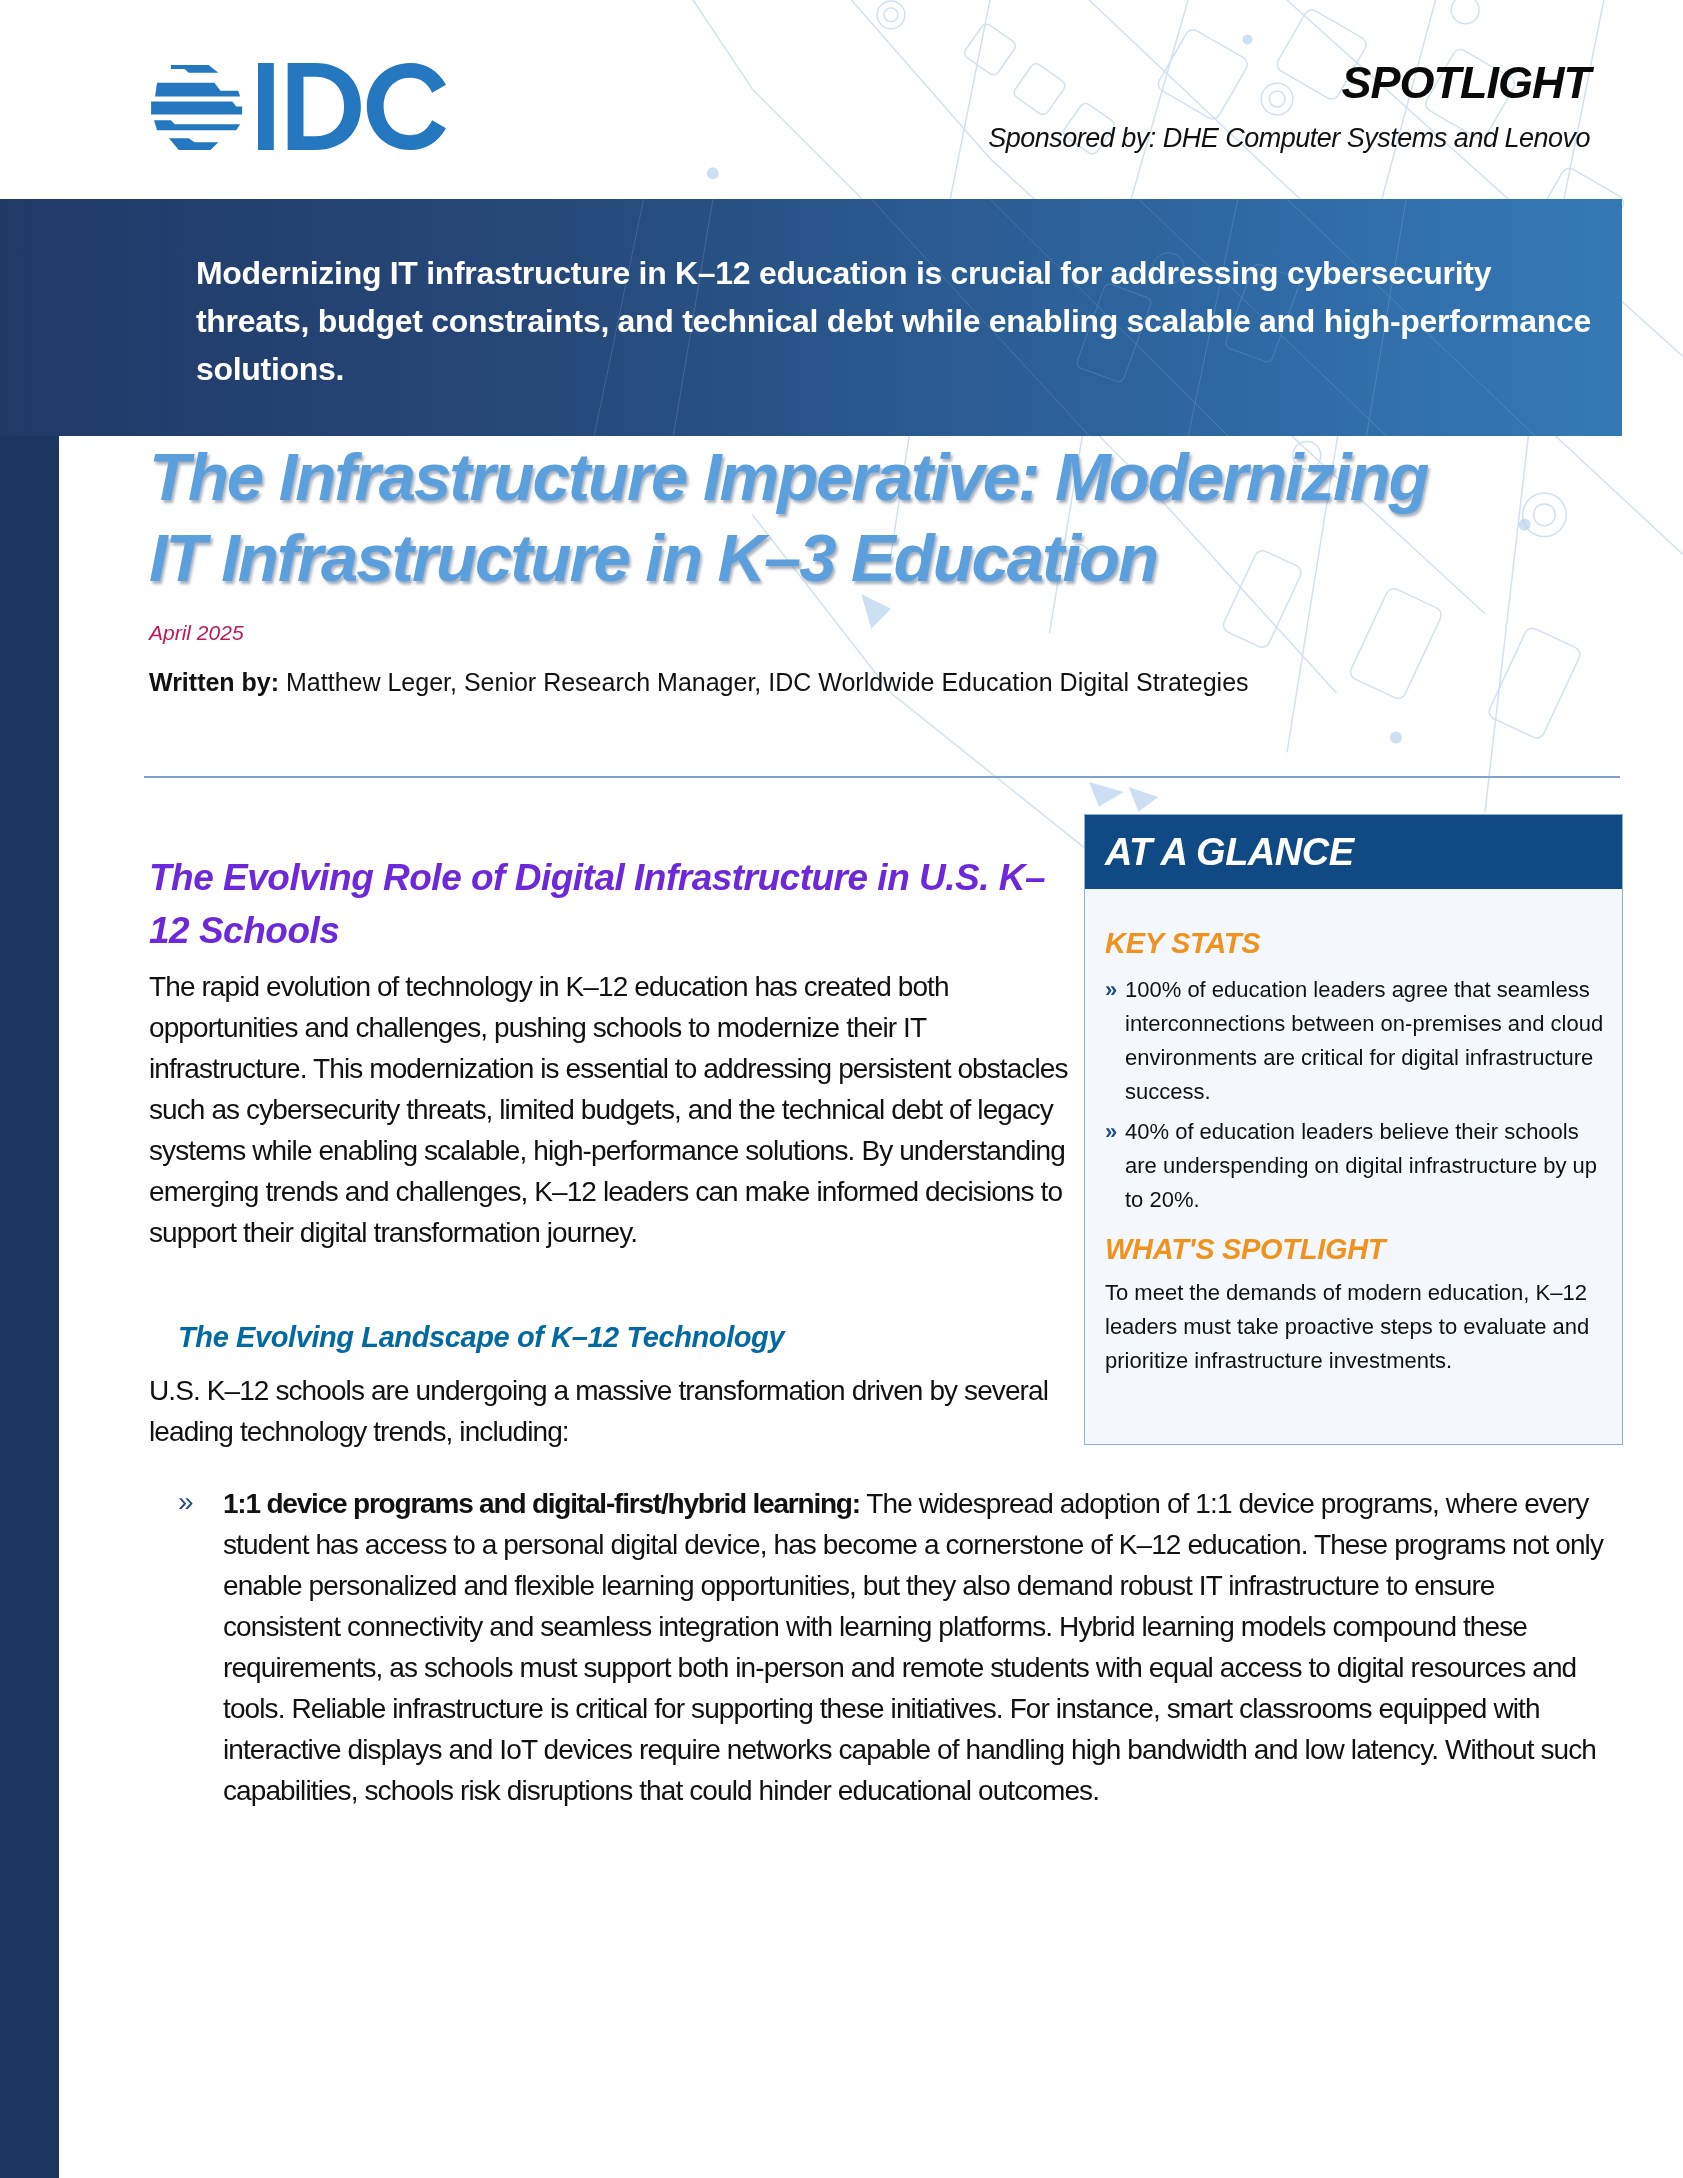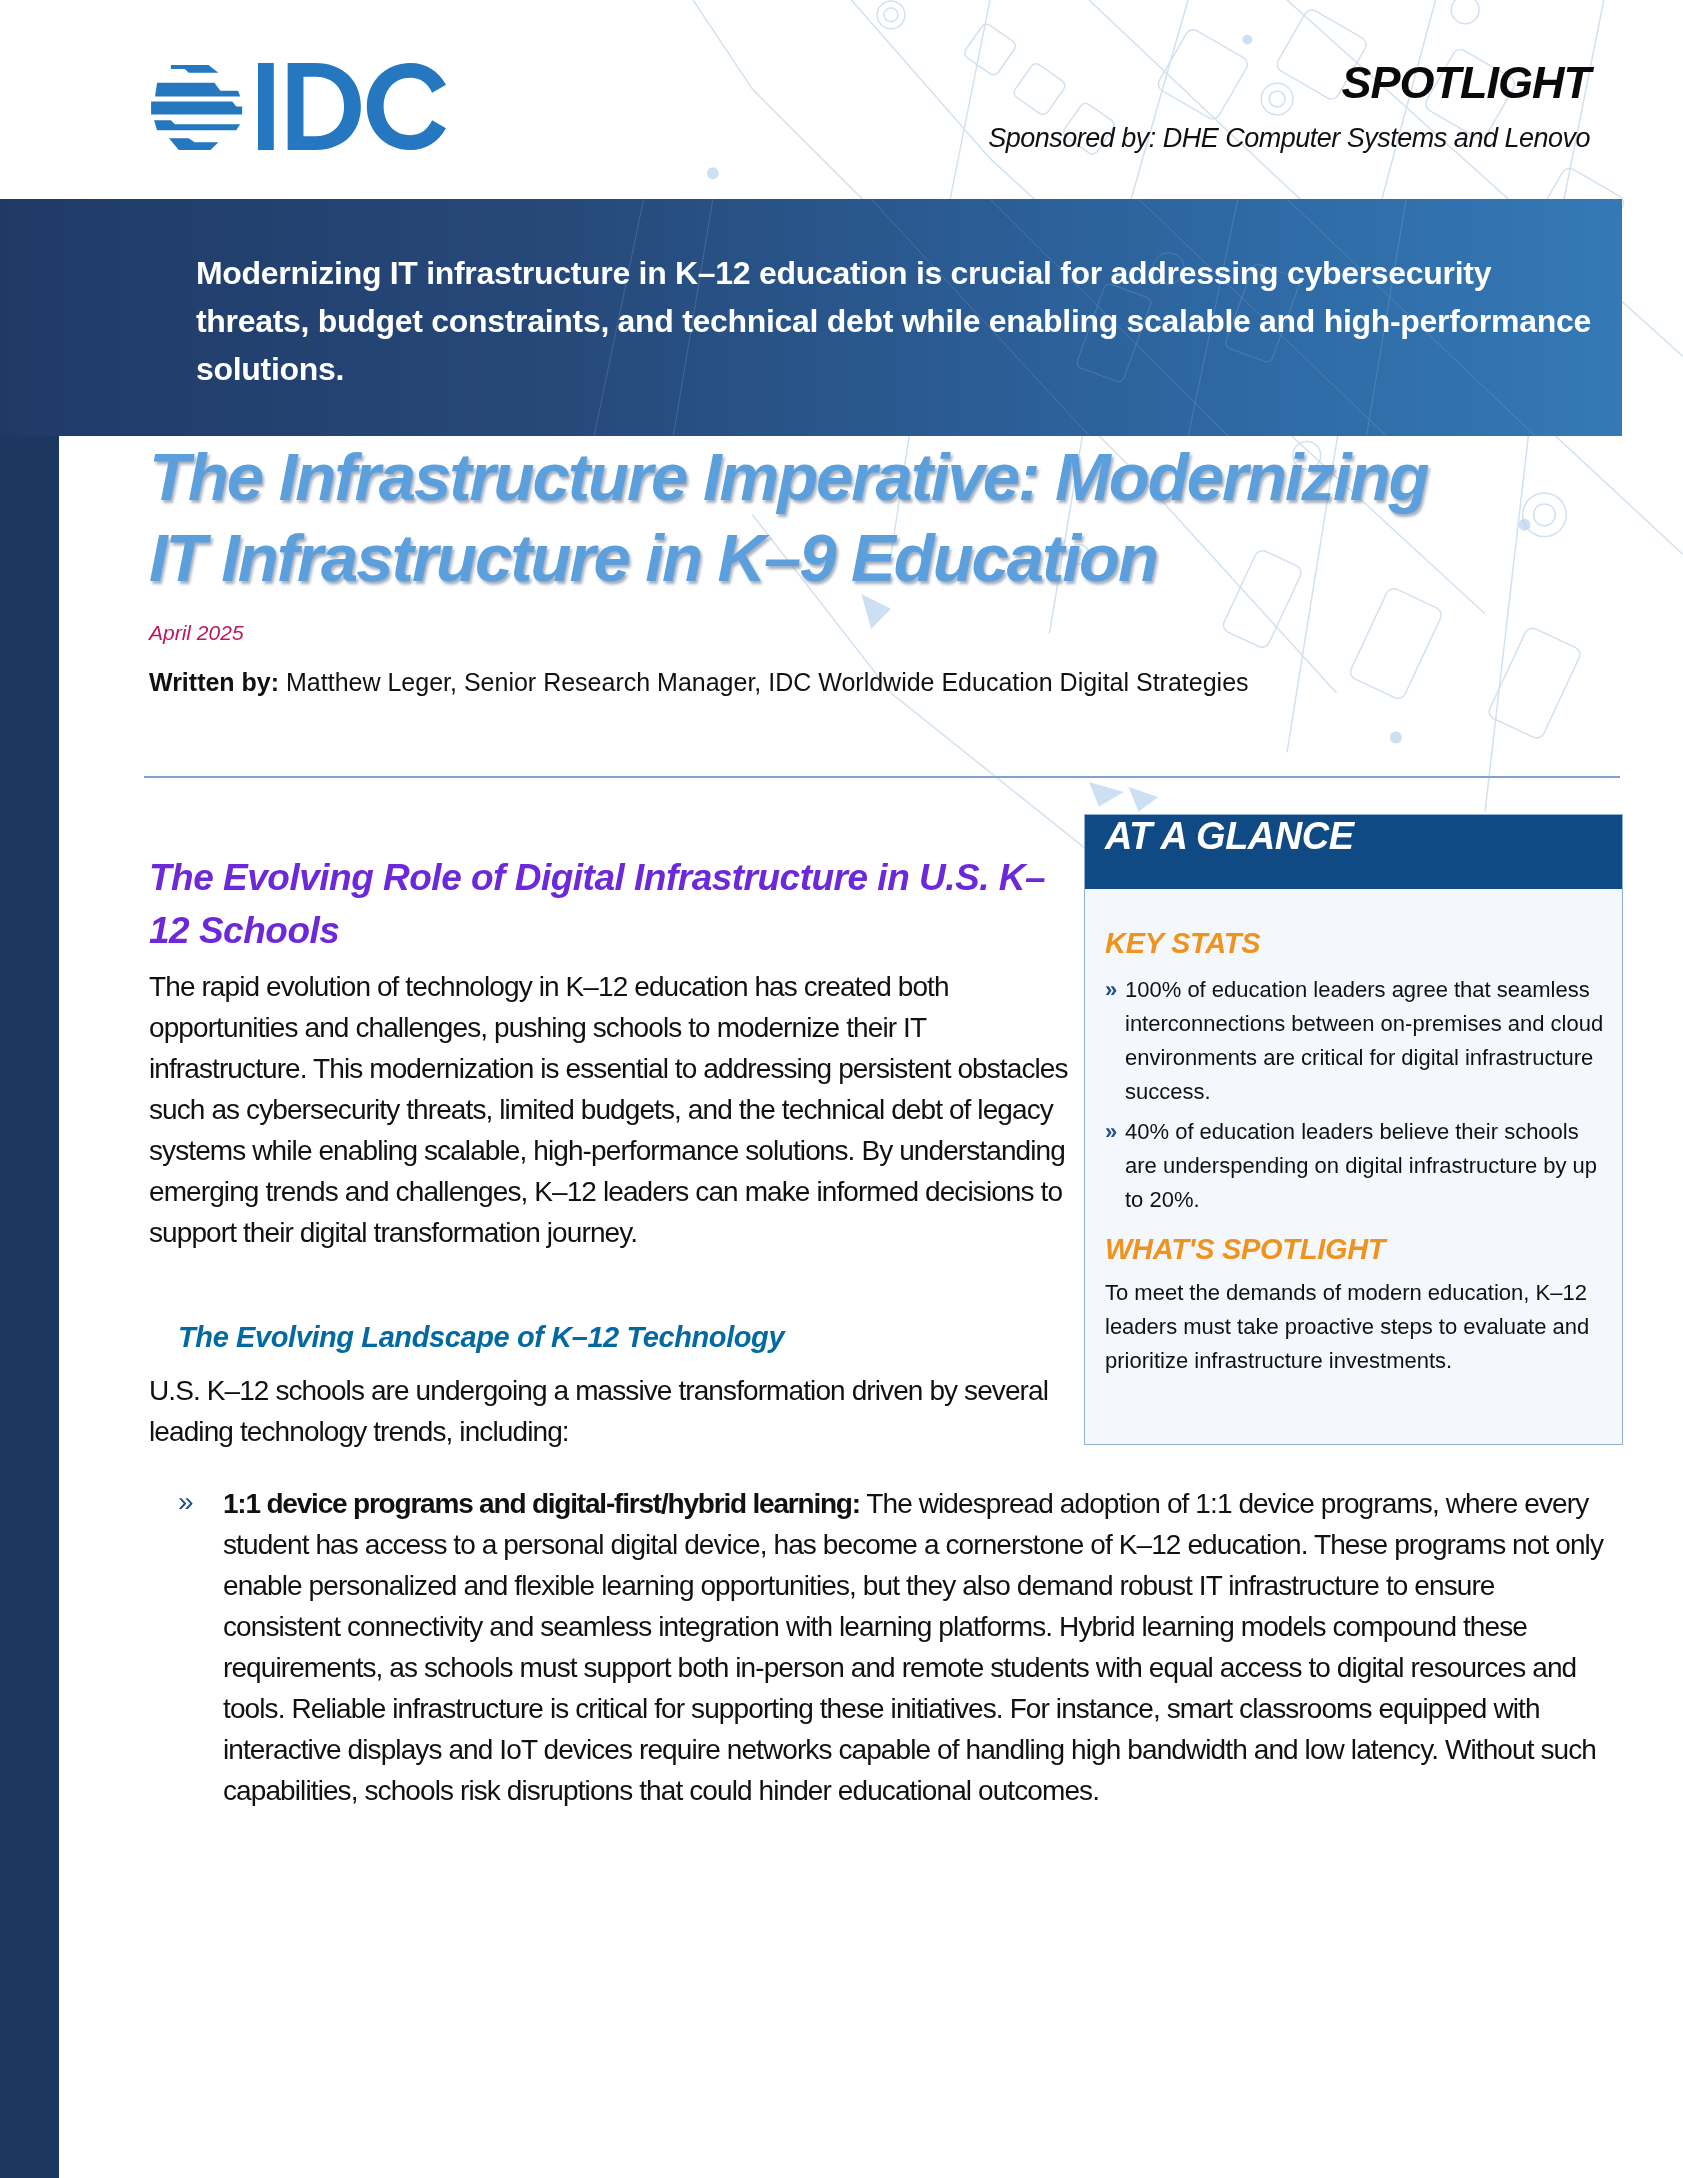--- a/index.html
+++ b/index.html
@@ -31,21 +31,21 @@
 
   .h2 { position:absolute; left:149px; top:851px; width:921px; color:#6d28d9; font-size:37px; font-weight:bold; font-style:italic; line-height:53px; letter-spacing:-0.5px; }
 
   .body-para { position:absolute; left:149px; top:966px; width:921px; font-size:28px; line-height:41px; color:#111; letter-spacing:-0.9px; }
 
   .h3 { position:absolute; left:149px; top:1321px; color:#0369a1; font-size:29px; font-weight:bold; font-style:italic; letter-spacing:-0.4px;margin-left:29px; }
 
   .intro-para { position:absolute; left:149px; top:1370px; width:921px; font-size:28px; line-height:41px; color:#111; letter-spacing:-0.9px; }
 
   .glance { position:absolute; left:1084px; top:814px; width:539px; height:631px; background:#f4f8fd; border:1.5px solid #8fb0d4; }
-  .glance-head { height:74px; background:#0f4a85; padding-left:20px; display:flex; align-items:flex-start; }
+  .glance-head { height:74px; background:#0f4a85; padding-left:20px; display:flex; align-items:center; }
   .glance-head span { color:#fff; font-size:38px; font-weight:bold; font-style:italic; letter-spacing:-0.5px; }
   .glance-sec { position:absolute; left:20px; color:#f0931e; font-size:29px; font-weight:bold; font-style:italic; letter-spacing:-0.3px; }
   .glance-list { position:absolute; left:20px; width:505px; list-style:none; }
   .glance-list li { position:relative; padding-left:20px; font-size:22px; line-height:34px; color:#111; margin-bottom:6px; }
   .glance-list li .chev { position:absolute; left:0; top:0; color:#1f4e8c; font-weight:bold; }
   .glance-text { position:absolute; left:20px; width:510px; font-size:22px; line-height:34px; color:#111; }
 
   .bullets { position:absolute; left:178px; top:1483px; width:1426px; list-style:none; }
   .bullets li { position:relative; padding-left:45px; font-size:28px; line-height:41px; color:#111; letter-spacing:-0.9px; }
   .bullets li .chev { position:absolute; left:0; top:-2px; color:#1f4e8c; font-size:28px; }
@@ -136,21 +136,21 @@
       <rect x="1100" y="90" width="50" height="90" rx="6" transform="rotate(20 1125 135)"></rect>
       <rect x="1250" y="70" width="50" height="90" rx="6" transform="rotate(20 1275 115)"></rect>
       <circle cx="1180" cy="70" r="16"></circle>
     </g>
   </svg>
   <div class="band-text">Modernizing IT infrastructure in K–12 education is crucial for addressing cybersecurity threats, budget constraints, and technical debt while enabling scalable and high-performance solutions.</div>
 </div>
 
 <h1 class="title">
   <span>The Infrastructure Imperative: Modernizing</span><br>
-  <span>IT Infrastructure in K–9 Education</span>
+  <span>IT Infrastructure in K–3 Education</span>
 </h1>
 
 <div class="date">April 2025</div>
 <div class="author"><b>Written by:</b><span> Matthew Leger, Senior Research Manager, IDC Worldwide Education Digital Strategies</span></div>
 
 <div class="divider"></div>
 
 <h2 class="h2">The Evolving Role of Digital Infrastructure in U.S. K–12 Schools</h2>
 <p class="body-para">The rapid evolution of technology in K–12 education has created both opportunities and challenges, pushing schools to modernize their IT infrastructure. This modernization is essential to addressing persistent obstacles such as cybersecurity threats, limited budgets, and the technical debt of legacy systems while enabling scalable, high-performance solutions. By understanding emerging trends and challenges, K–12 leaders can make informed decisions to support their digital transformation journey.</p>
 

